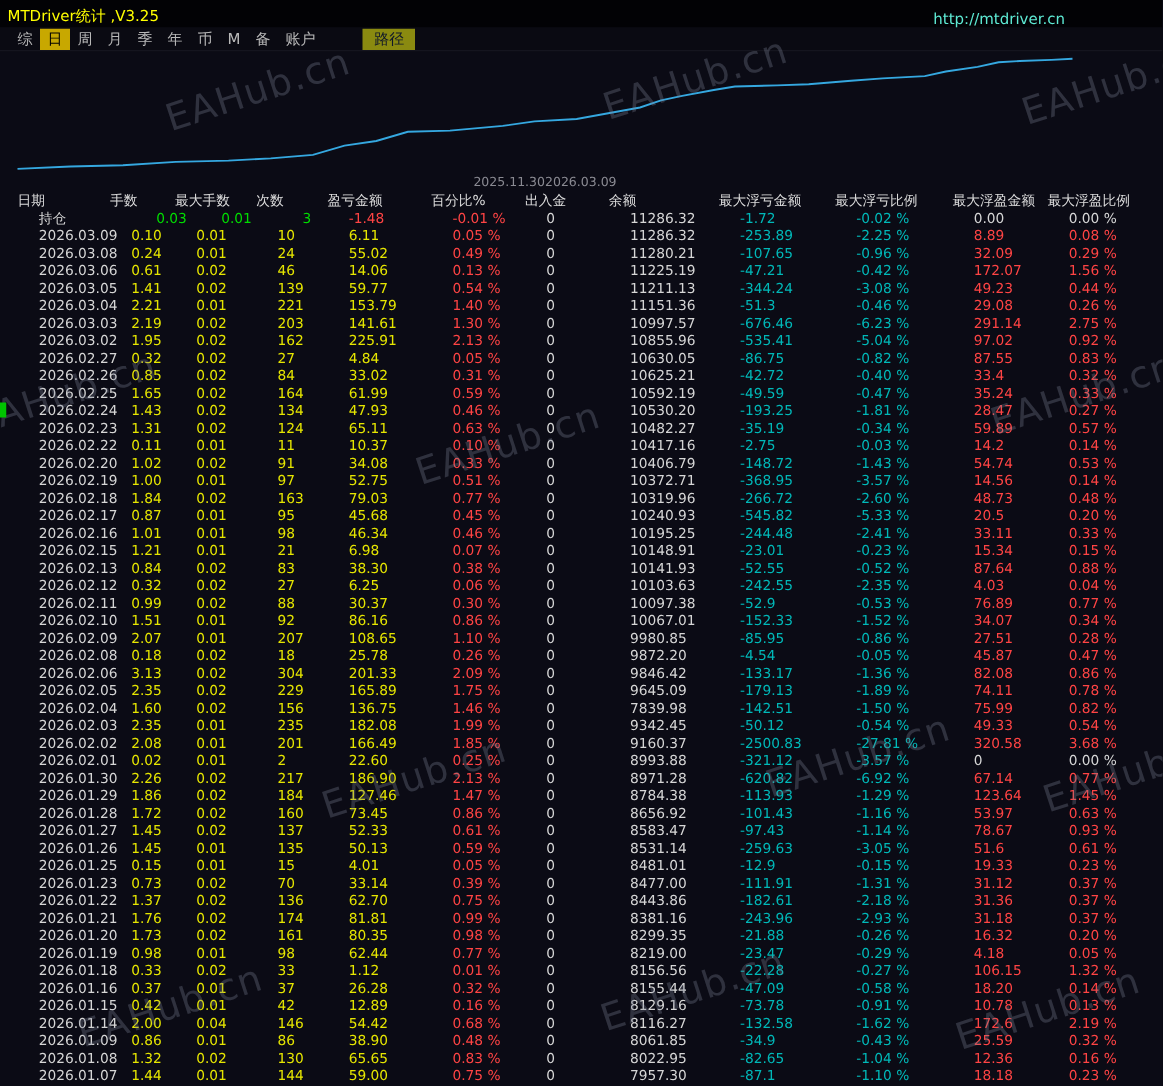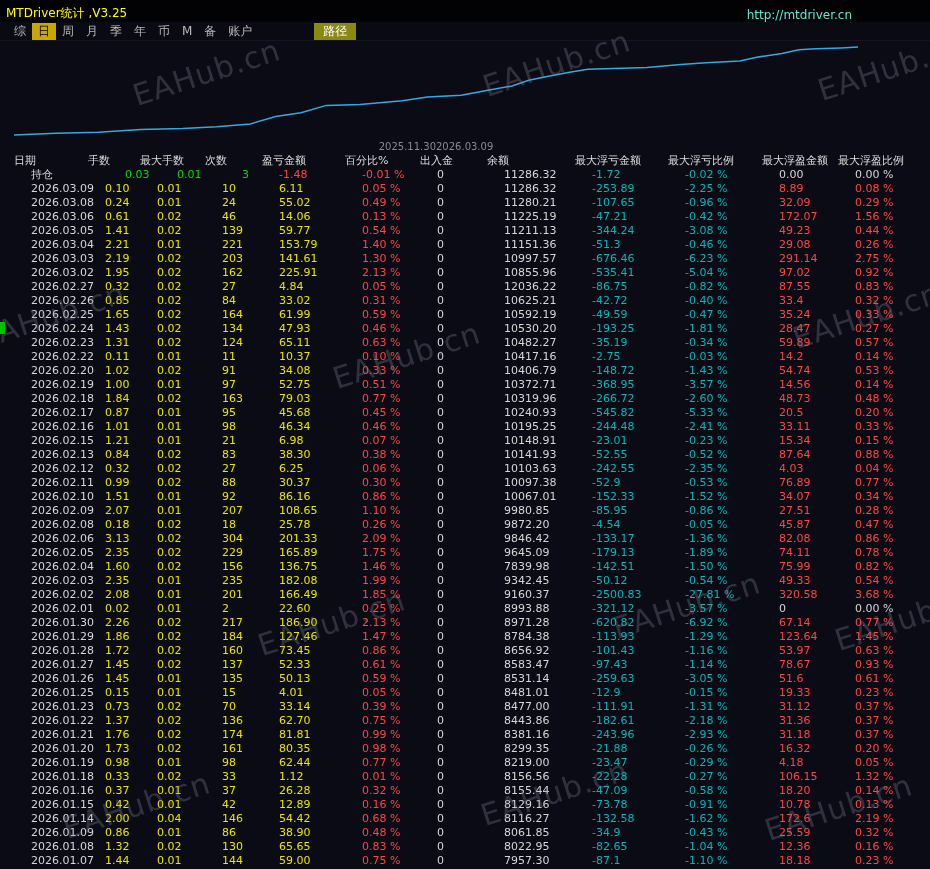--- a/index.html
+++ b/index.html
@@ -21,21 +21,21 @@
   .menubar {
     height:18px; background:#0a0a12;
     display:flex; align-items:center; padding-left:8px;
   }
   .menu-item {
     color:#b8b8b8; font-size:12px; padding:1px 6px; cursor:default;
     line-height:15px;
   }
   .menu-item.active { background:#c8a800; color:#000; }
   .path-btn {
-    margin-left:56px; background:#8a8a10; color:#ffffff;
+    margin-left:32px; background:#8a8a10; color:#0f172a;
     font-size:12px; padding:1px 9px; line-height:15px;
   }
   
   .chart { position:relative; height:100px; border-top:1px solid #15151f; }
   .chart svg { display:block; }
   .chart-dates {
     height:14px; display:flex; justify-content:center;
     padding:0 72px 0 14px; color:#8a8a92; font-size:10px; line-height:13px;
   }
   
@@ -234,21 +234,21 @@
       <div class="td c-red">0.92 %</div>
     </div>
     <div class="tr">
       <div class="td c-date">2026.02.27</div>
       <div class="td c-yel">0.32</div>
       <div class="td c-yel">0.02</div>
       <div class="td c-yel">27</div>
       <div class="td c-yel">4.84</div>
       <div class="td c-red">0.05 %</div>
       <div class="td c-wht">0</div>
-      <div class="td c-wht">12036.22</div>
+      <div class="td c-wht">10630.05</div>
       <div class="td c-cyan">-86.75</div>
       <div class="td c-cyan">-0.82 %</div>
       <div class="td c-red">87.55</div>
       <div class="td c-red">0.83 %</div>
     </div>
     <div class="tr">
       <div class="td c-date">2026.02.26</div>
       <div class="td c-yel">0.85</div>
       <div class="td c-yel">0.02</div>
       <div class="td c-yel">84</div>

